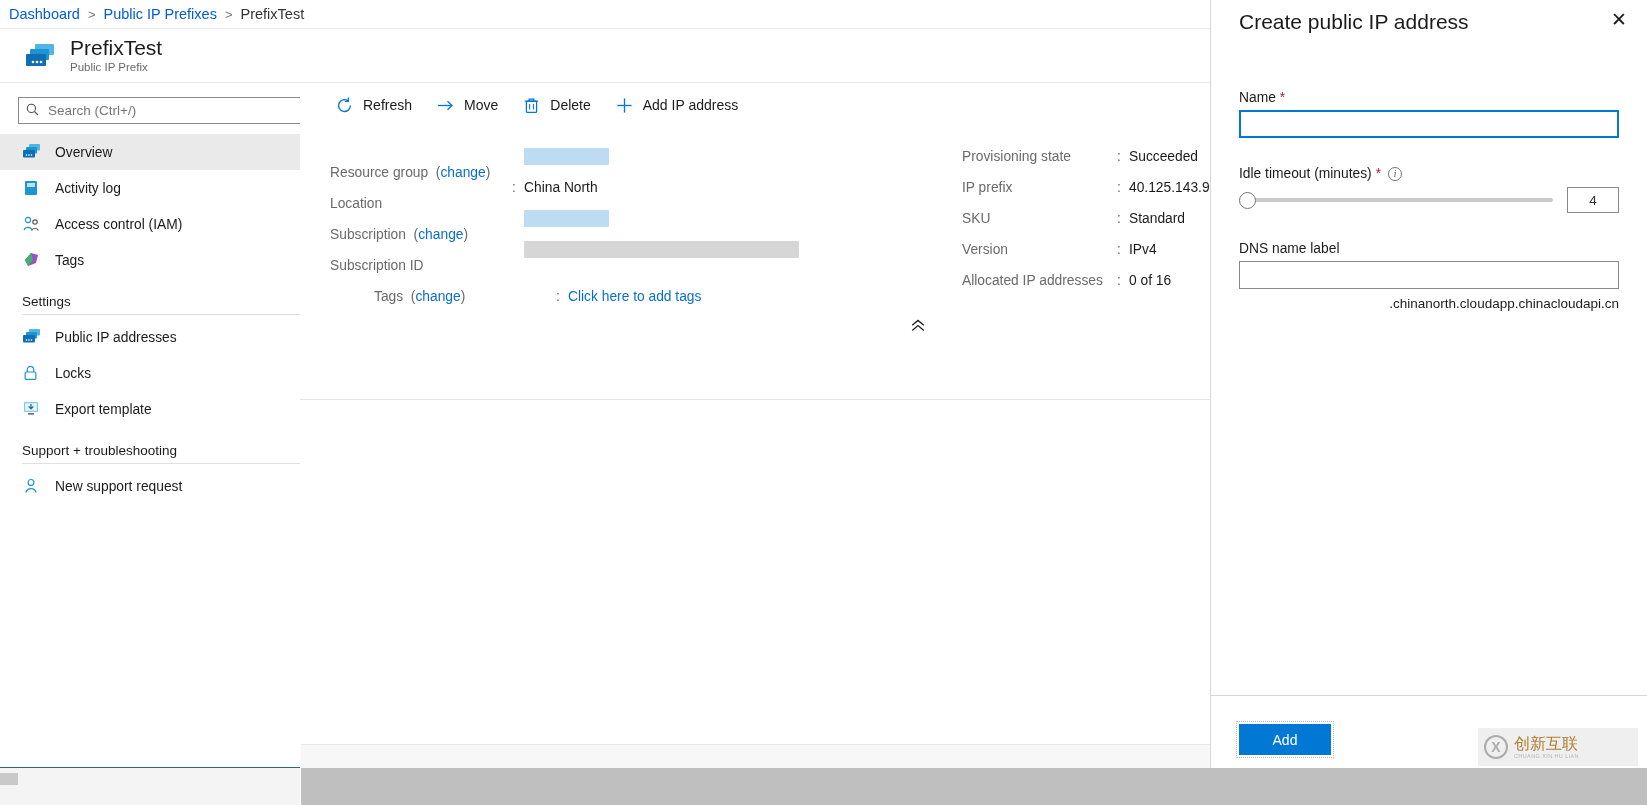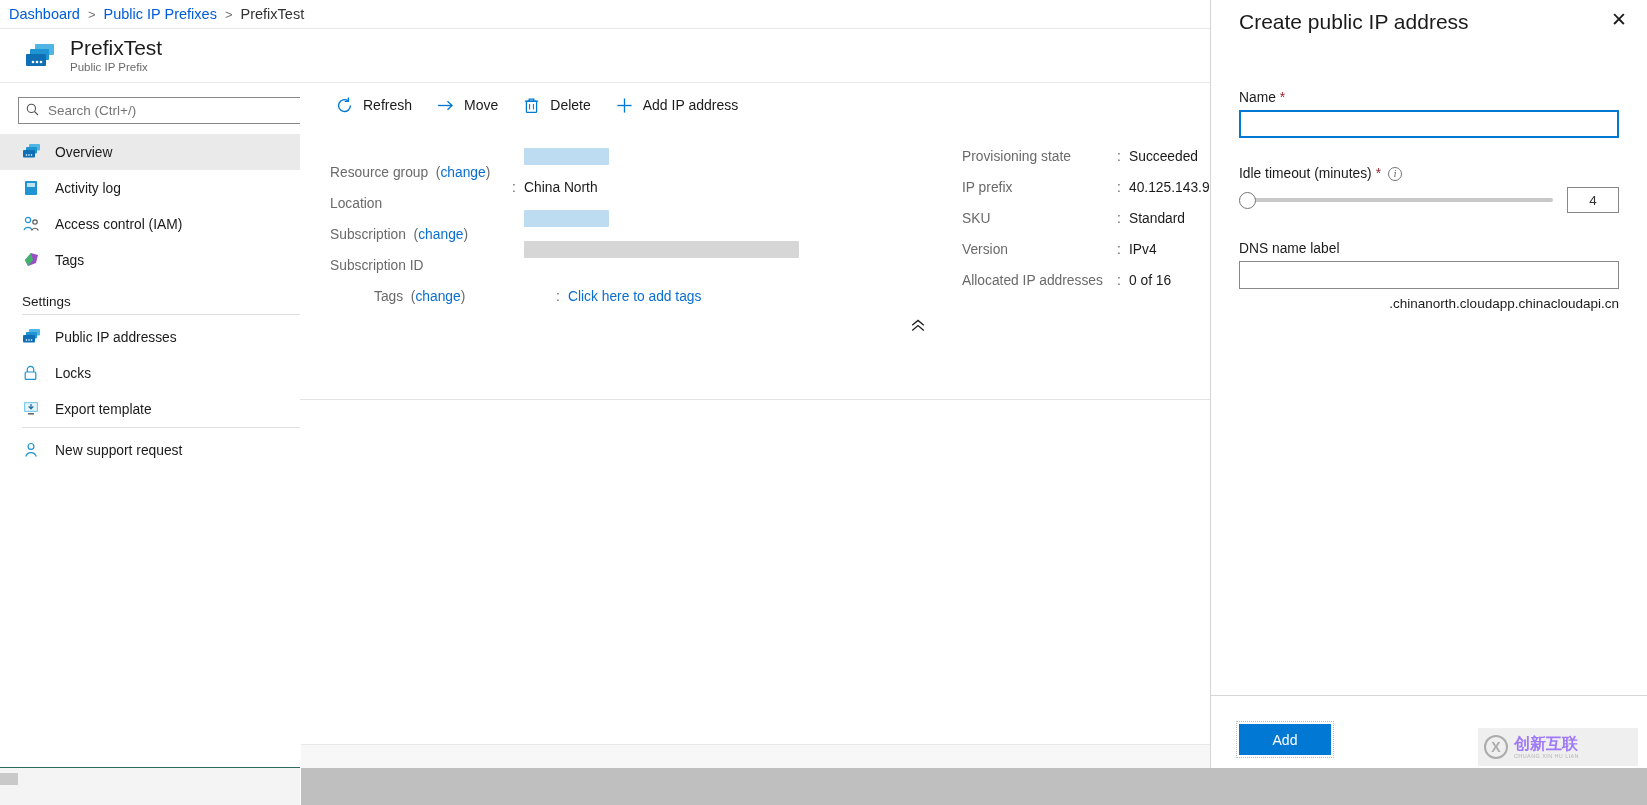--- a/index.html
+++ b/index.html
@@ -173,21 +173,21 @@
     position: absolute; left: 1478px; top: 728px; width: 160px; height: 38px;
     display: flex; align-items: center; background: #ececec; opacity: .82;
     padding-left: 6px;
   }
   .wm-circle {
     width: 24px; height: 24px; border-radius: 50%; border: 2.5px solid #9a9a9a;
     display: flex; align-items: center; justify-content: center;
     color: #9a9a9a; font-size: 14px; font-weight: bold; flex: none;
   }
   .wm-text { margin-left: 6px; display: flex; flex-direction: column; }
-  .wm-cn { font-size: 16px; color: #8b5cf6; font-weight: bold; line-height: 17px; }
+  .wm-cn { font-size: 16px; color: #a16207; font-weight: normal; line-height: 17px; }
   .wm-en { font-size: 5.5px; color: #a5a5a5; letter-spacing: .4px; line-height: 8px; }
 
   
   .hscroll-left {
     position: absolute; left: 0; top: 767px; width: 300px; height: 38px;
     background: #f4f4f4; border-top: 1px solid #2d6b5f;
   }
   .hscroll-left .thumb {
     position: absolute; left: 0; top: 5px; width: 18px; height: 12px;
     background: #c9c9c9;
@@ -324,20 +324,21 @@
         <svg width="20" height="18" viewBox="0 0 20 18">
           <rect x="2" y="2" width="14" height="10" rx="1" fill="#7fcaf0"></rect>
           <rect x="3.2" y="3.2" width="11.6" height="7.6" fill="#e8f5fd"></rect>
           <path d="M9 4 V8 M6.6 6.4 L9 8.8 L11.4 6.4" stroke="#1f6fa8" stroke-width="1.3" fill="none"></path>
           <rect x="6" y="13" width="6" height="1.6" fill="#6a6a6a"></rect>
         </svg>
       </span>
       <span>Export template</span>
     </div>
 
+    <div class="nav-group">Support + troubleshooting</div>
     <div class="nav-rule"></div>
 
     <div class="nav-item">
       <span class="nav-ico">
         <svg width="20" height="18" viewBox="0 0 20 18">
           <circle cx="9" cy="5.4" r="2.9" fill="none" stroke="#1f94d2" stroke-width="1.2"></circle>
           <path d="M3.8 15.5 A5.4 5.4 0 0 1 14.2 15.5" fill="none" stroke="#1f94d2" stroke-width="1.2"></path>
         </svg>
       </span>
       <span>New support request</span>

